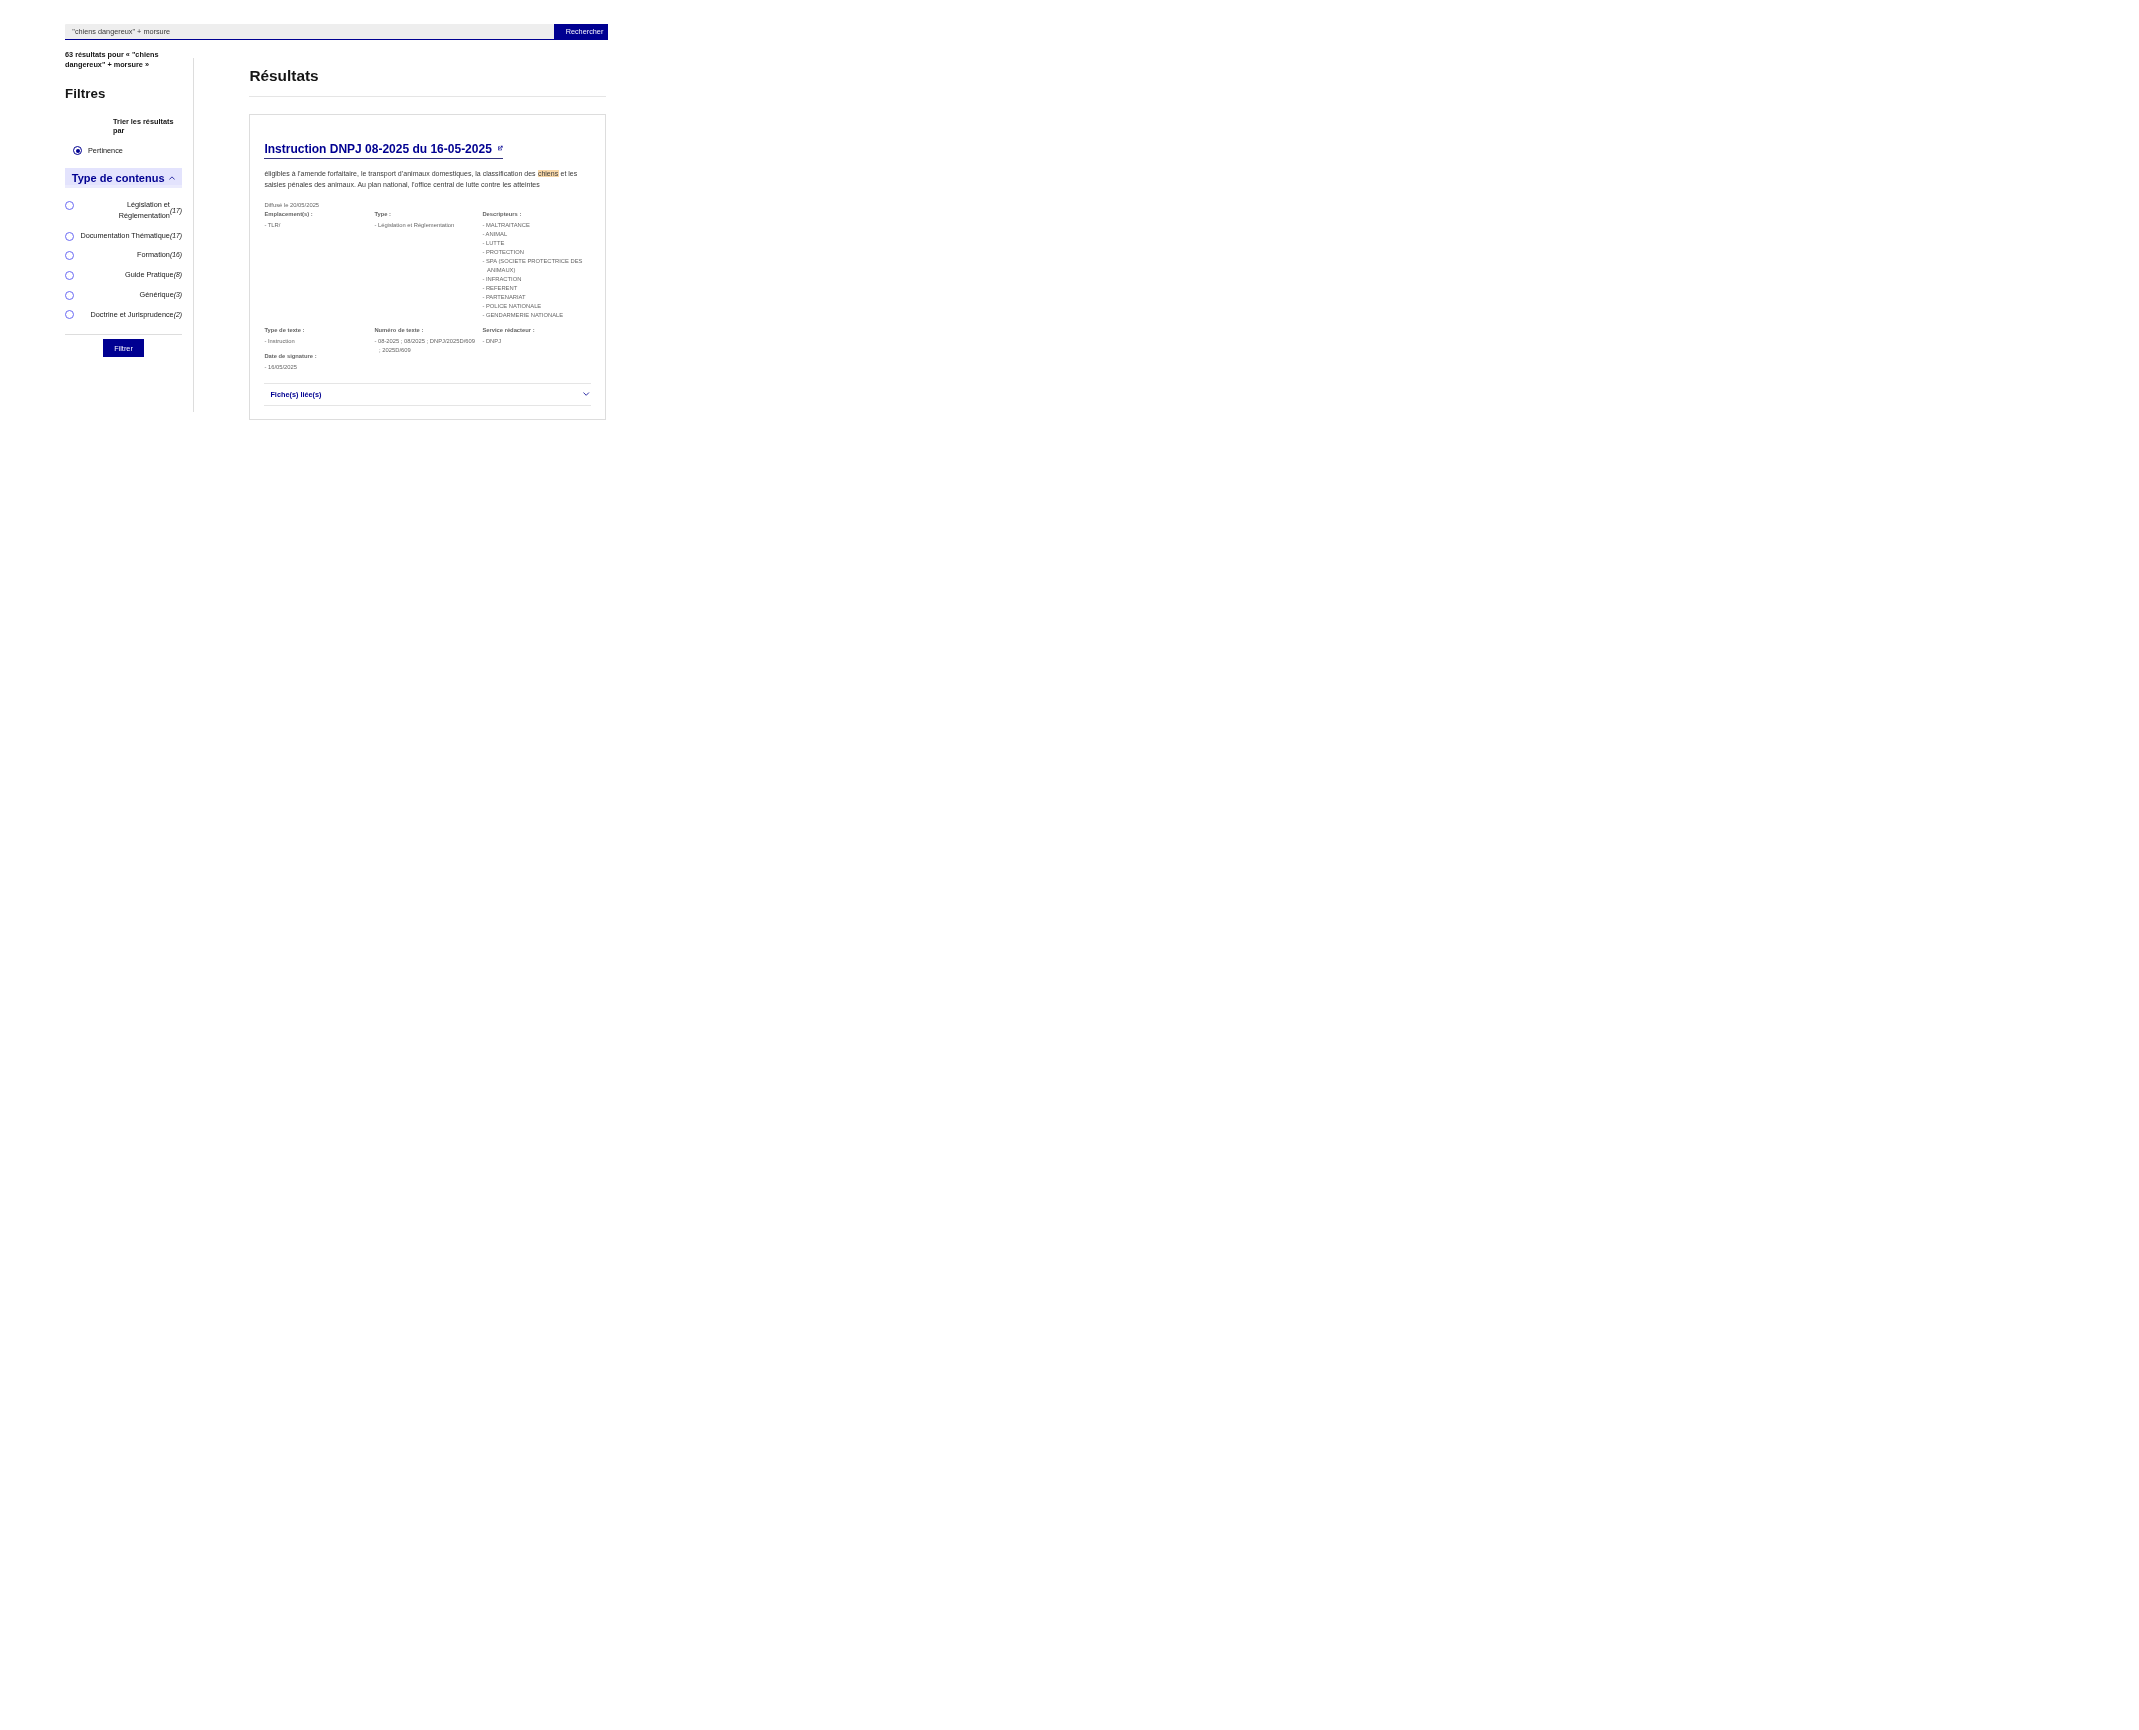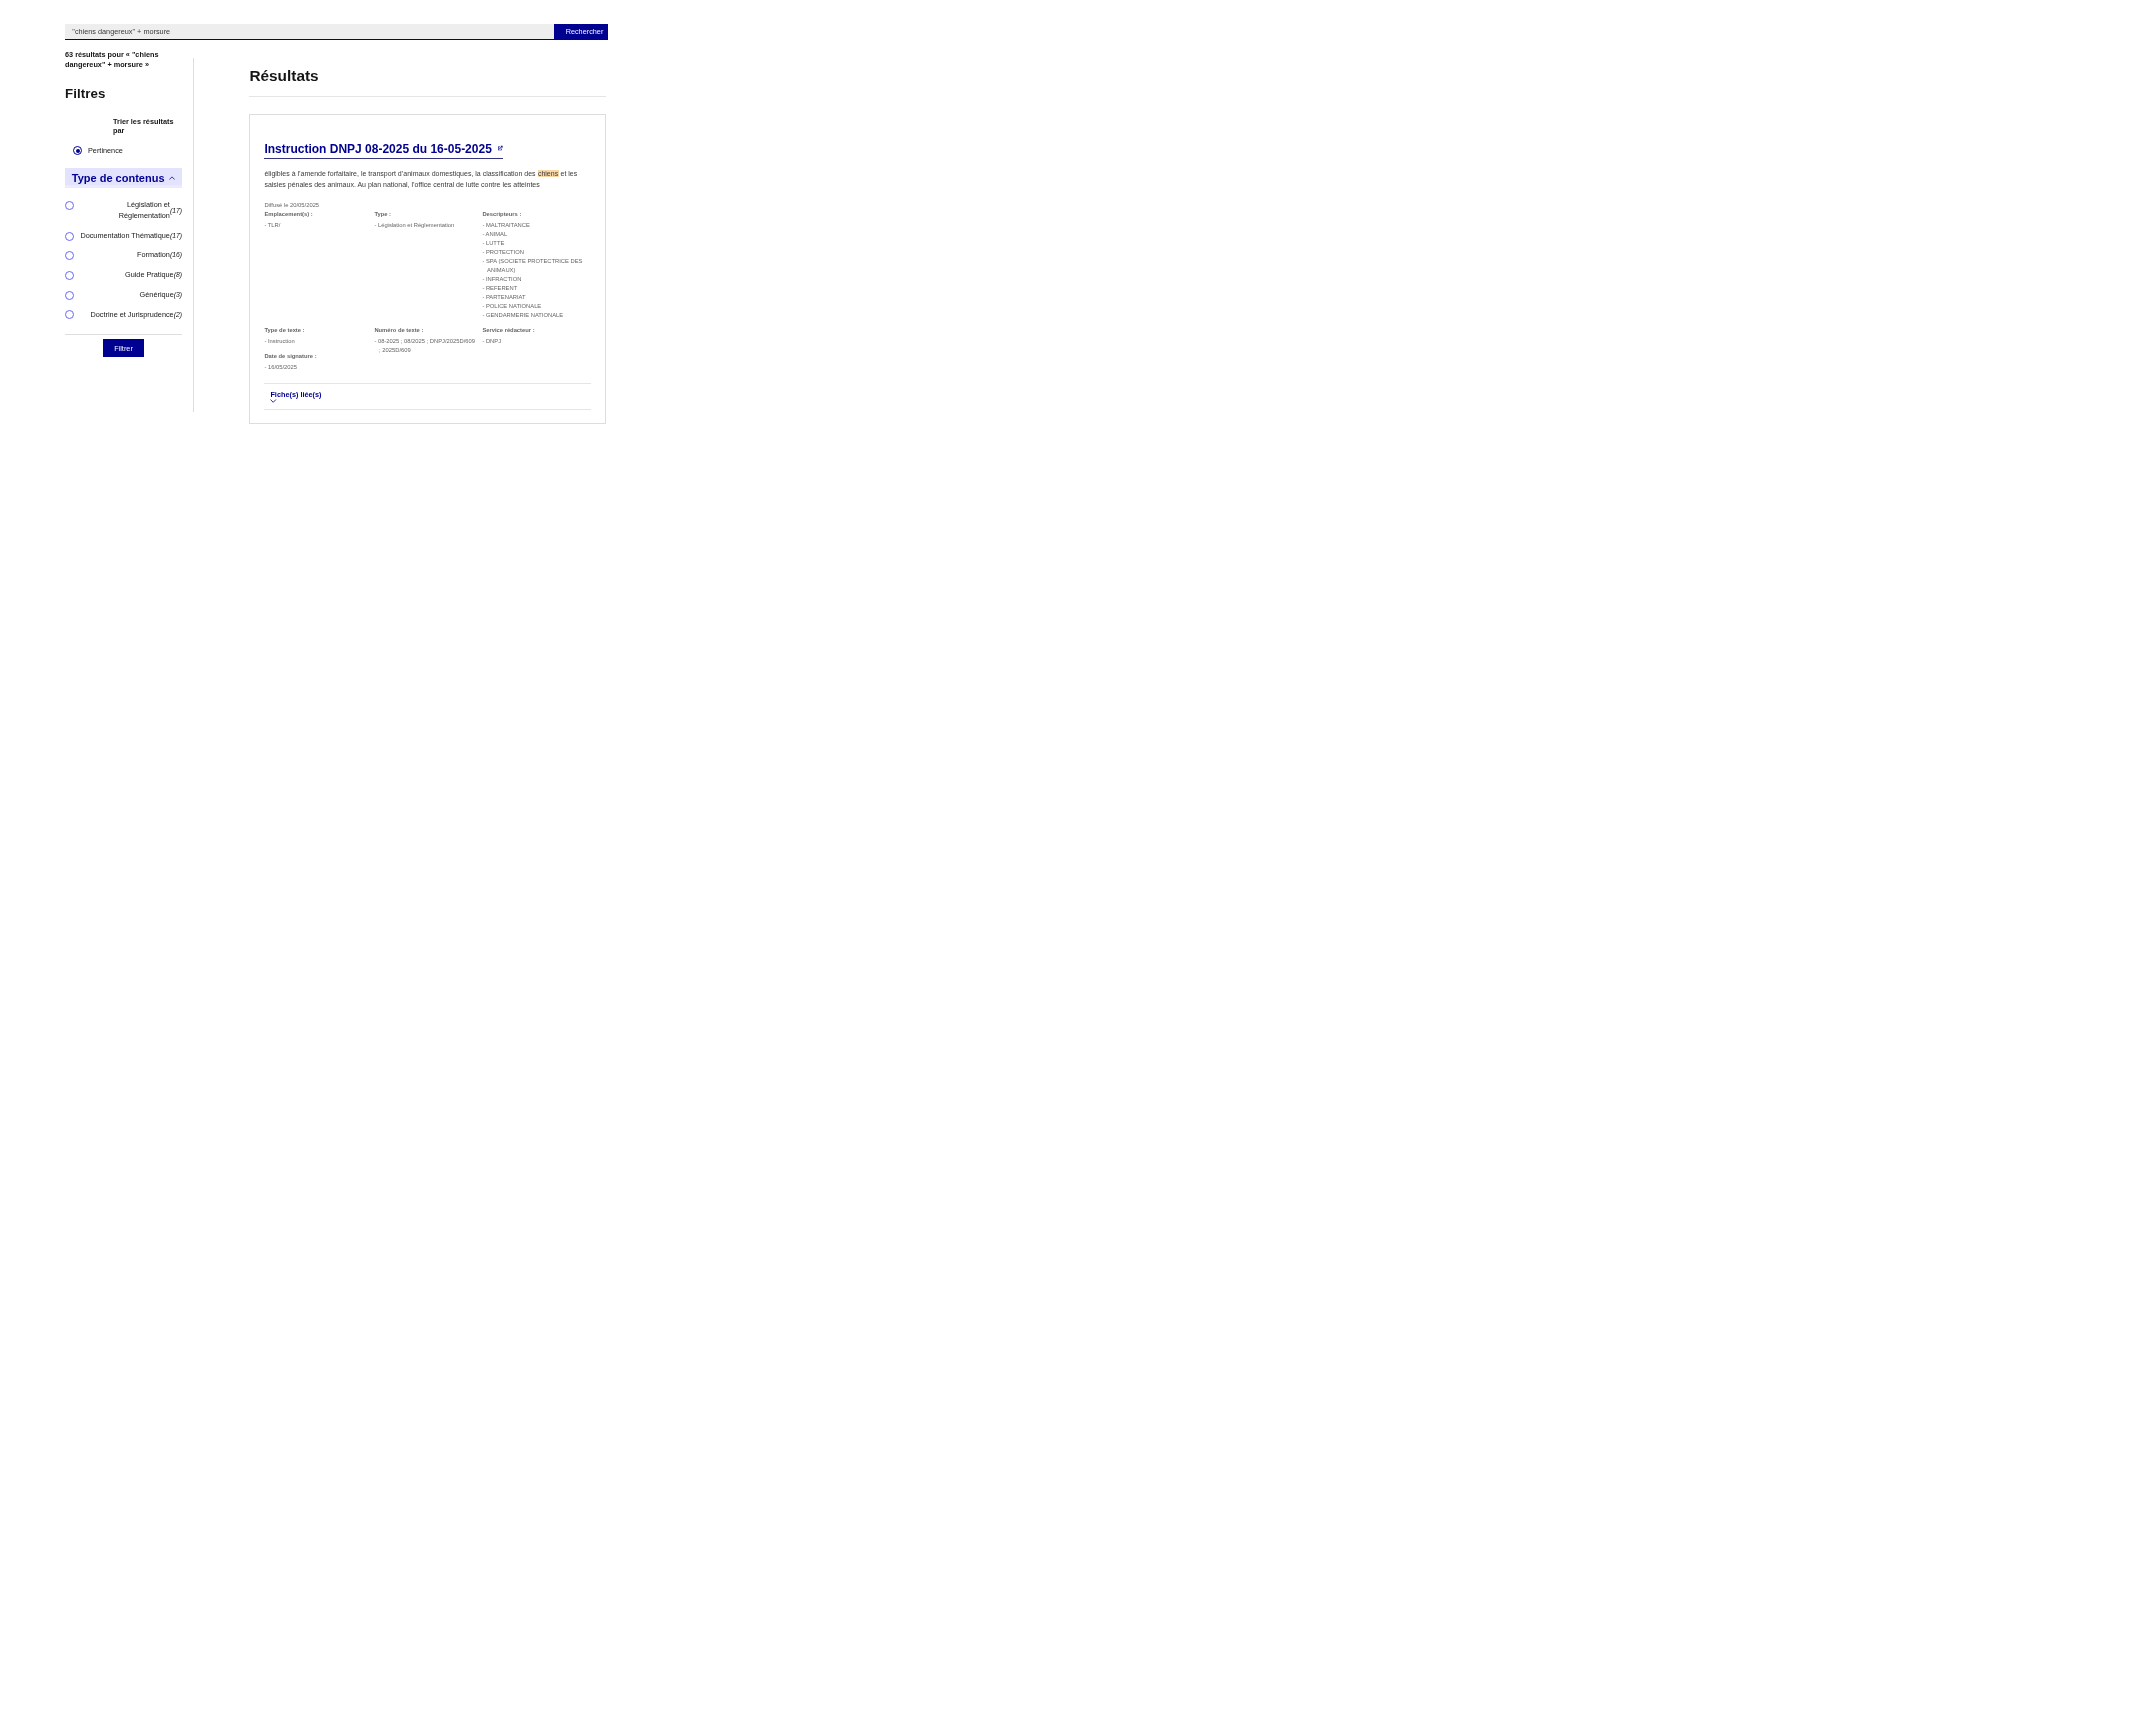--- a/index.html
+++ b/index.html
@@ -93,22 +93,22 @@
     row-gap:5.6px;
   }
   .meta-label { font-weight:700; margin-bottom:2.1px; }
   .meta-value .hang, .meta-value.hang { padding-left:4.7px; text-indent:-4.7px; }
   .meta-block + .meta-block { margin-top:6px; }
   .numero-value { max-width:102px; }
 
   .fiches-divider { height:0.4px; background:#e5e5e5; }
   .fiches-divider.top { margin-top:11px; }
   .fiches-row {
-    display:flex; align-items:flex-start; justify-content:space-between;
-    padding:6px 1.7px 6.4px 6px; cursor:pointer;flex-direction:column;
+    display:flex; align-items:center; justify-content:space-between;
+    padding:6px 1.7px 6.4px 6px; cursor:pointer;
   }
   .fiches-label { color:#000091; font-size:7.3px; font-weight:700; }
 </style>
 </head>
 <body>
 
 <div class="page">
 
   <div class="search-row">
     <input class="search-input" type="text" value="&quot;chiens dangereux&quot; + morsure" style="">

